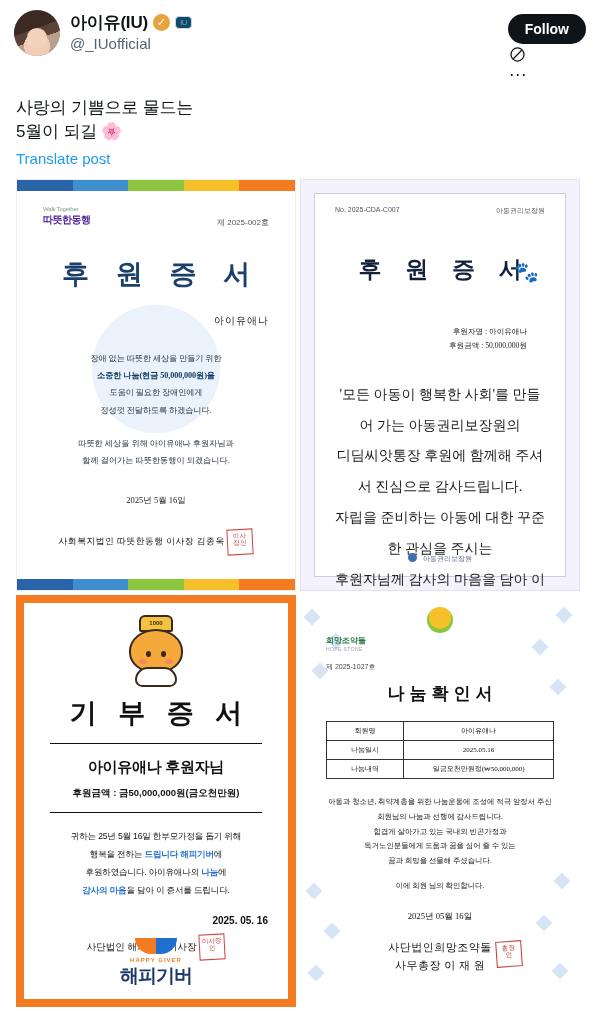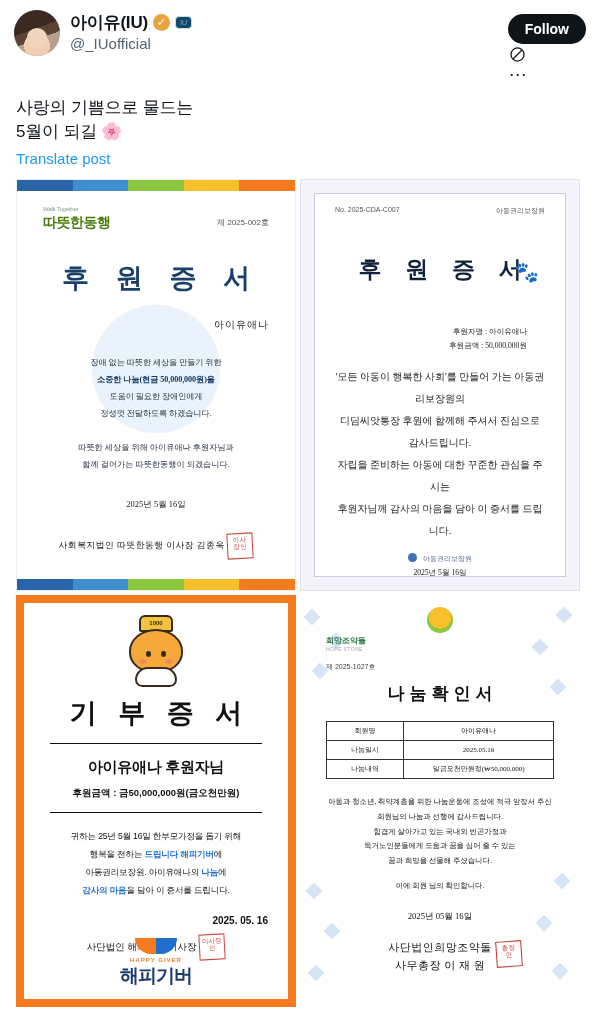--- a/index.html
+++ b/index.html
@@ -91,21 +91,21 @@
   
   .c1 { background: #ffffff; border: 1px solid #eceff1; }
   .c1 .topbar, .c1 .botbar {
     position: absolute; left: 0; right: 0; height: 11px; display: flex;
   }
   .c1 .topbar { top: 0; } .c1 .botbar { bottom: 0; }
   .c1 .topbar i, .c1 .botbar i { flex: 1 1 0; }
   .c1 .inner { position: absolute; inset: 11px 0; padding: 12px 26px; }
   .c1 .logo-row { display: flex; align-items: flex-start; justify-content: space-between; }
   .c1 .logo { font-size: 9px; color: #2b5f3f; line-height: 1.25; }
-  .c1 .logo b { display: block; font-size: 14px; color: #4d7c0f; letter-spacing: -0.5px; }
+  .c1 .logo b { display: block; font-size: 10px; color: #4c1d95; letter-spacing: -0.5px; }
   .c1 .logo .tiny { font-size: 6px; color: #7aa089; letter-spacing: -0.2px; }
   .c1 .docno { font-size: 8px; color: #555; padding-top: 14px; }
   .c1 h1 {
     margin: 28px 0 0 0; text-align: center;
     font-family: "Liberation Serif", serif;
     font-size: 27px; letter-spacing: 10px; color: #1b3f6b; font-weight: bold;
     text-indent: 10px;
   }
   .c1 .recipient {
     margin-top: 22px; text-align: right; font-size: 10px;
@@ -153,21 +153,21 @@
   }
   .c2 .topline { display: flex; justify-content: space-between; font-size: 7px; color: #555; }
   .c2 h1 {
     margin: 38px 0 0 0; text-align: center;
     font-family: "Liberation Serif", serif; font-size: 23px;
     letter-spacing: 9px; color: #14213d; font-weight: bold; text-indent: 9px;
   }
   .c2 .kv { margin-top: 40px; text-align: right; font-size: 7.6px; line-height: 1.9; color: #222;
     font-family: "Liberation Serif", serif; padding-right: 18px; }
   .c2 .para {
-    margin-top: 12px; text-align: center; font-size: 10px; line-height: 2.2;
+    margin-top: 26px; text-align: center; font-size: 14px; line-height: 2.2;
     color: #1a1a1a; font-family: "Liberation Serif", serif;
   }
   .c2 .date { margin-top: 26px; text-align: center; font-size: 7.6px; color: #222;
     font-family: "Liberation Serif", serif; }
   .c2 .signer {
     margin-top: 22px; text-align: center; font-size: 10px; color: #111;
     font-family: "Liberation Serif", serif; letter-spacing: 1px;
   }
   .c2 .footer {
     position: absolute; left: 0; right: 0; bottom: 12px;
@@ -418,21 +418,21 @@
         <div class="rule"></div>
         <div class="who">아이유애나 후원자님</div>
         <div class="amount">후원금액 : 금50,000,000원(금오천만원)</div>
         <div class="rule2"></div>
         <div class="para">
           <div>귀하는 25년 5월 16일 한부모가정을 돕기 위해</div>
           <div>
             <span>행복을 전하는 </span><span class="hl">드립니다 해피기버</span><span>에</span>
           </div>
           <div>
-            <span>아동권리보장원. 아이유애나의 </span><span class="hl">나눔</span><span>에</span>
+            <span>후원하였습니다. 아이유애나의 </span><span class="hl">나눔</span><span>에</span>
           </div>
           <div>
             <span class="hl">감사의 마음</span><span>을 담아 이 증서를 드립니다.</span>
           </div>
         </div>
         <div class="date">2025. 05. 16</div>
         <div class="signer">
           <span>사단법인 해피기버 이사장</span>
           <span class="stamp">이사장인</span>
         </div>

